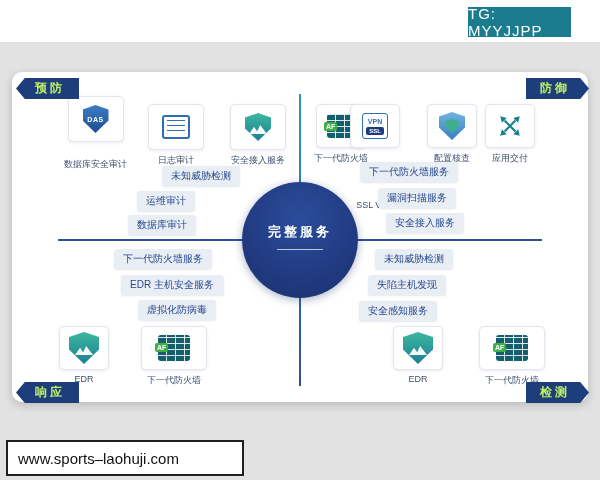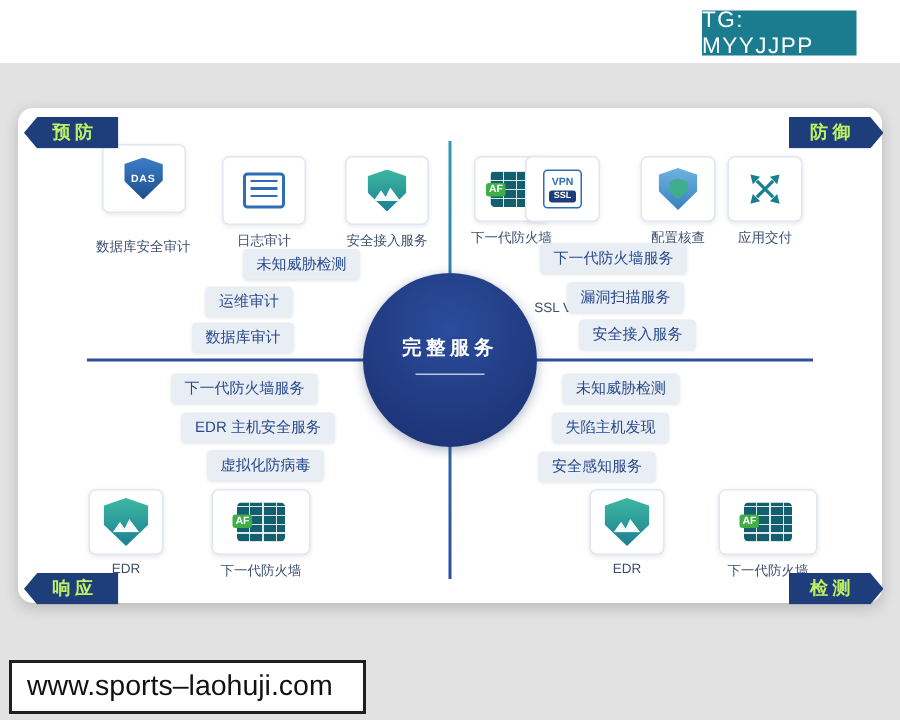--- a/index.html
+++ b/index.html
@@ -98,21 +98,21 @@
   
   .pill{
     position:absolute;transform:translate(-50%,-50%);z-index:2;
     background:#e9edf4;color:#274a8e;font-size:10px;padding:3px 9px;border-radius:3px;
     white-space:nowrap;box-shadow:0 1px 2px rgba(30,50,90,.12);
   }
   
   .footer-box{
     position:absolute;left:6px;top:440px;width:224px;height:32px;
     background:#fff;border:2px solid #1f1f1f;display:flex;align-items:center;
-    padding-left:10px;font-size:19px;color:#111;z-index:6;
+    padding-left:10px;font-size:15px;color:#111;z-index:6;
   }
 </style>
 </head>
 <body>
 
 <div class="gray-bg"></div>
 
 <div class="tg-tag">TG: MYYJJPP</div>
 
 <div class="card"></div>

